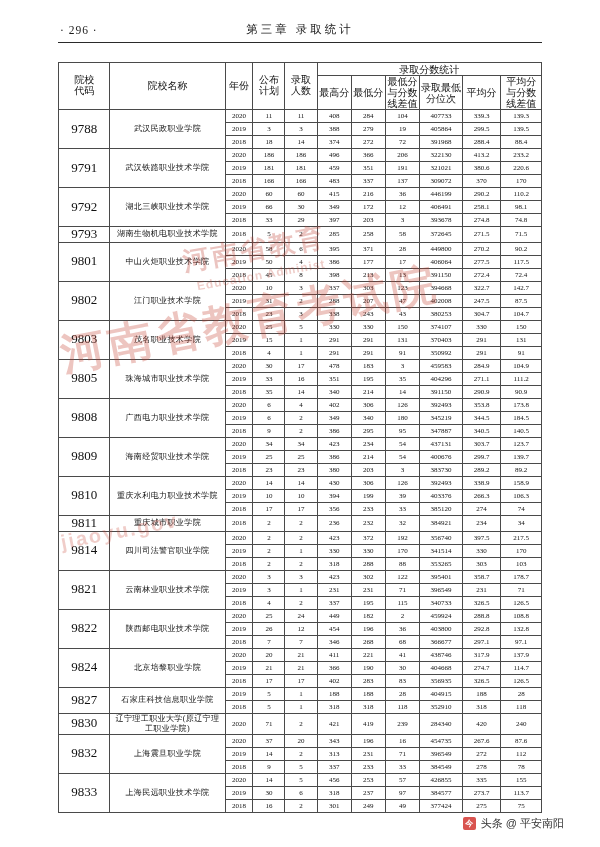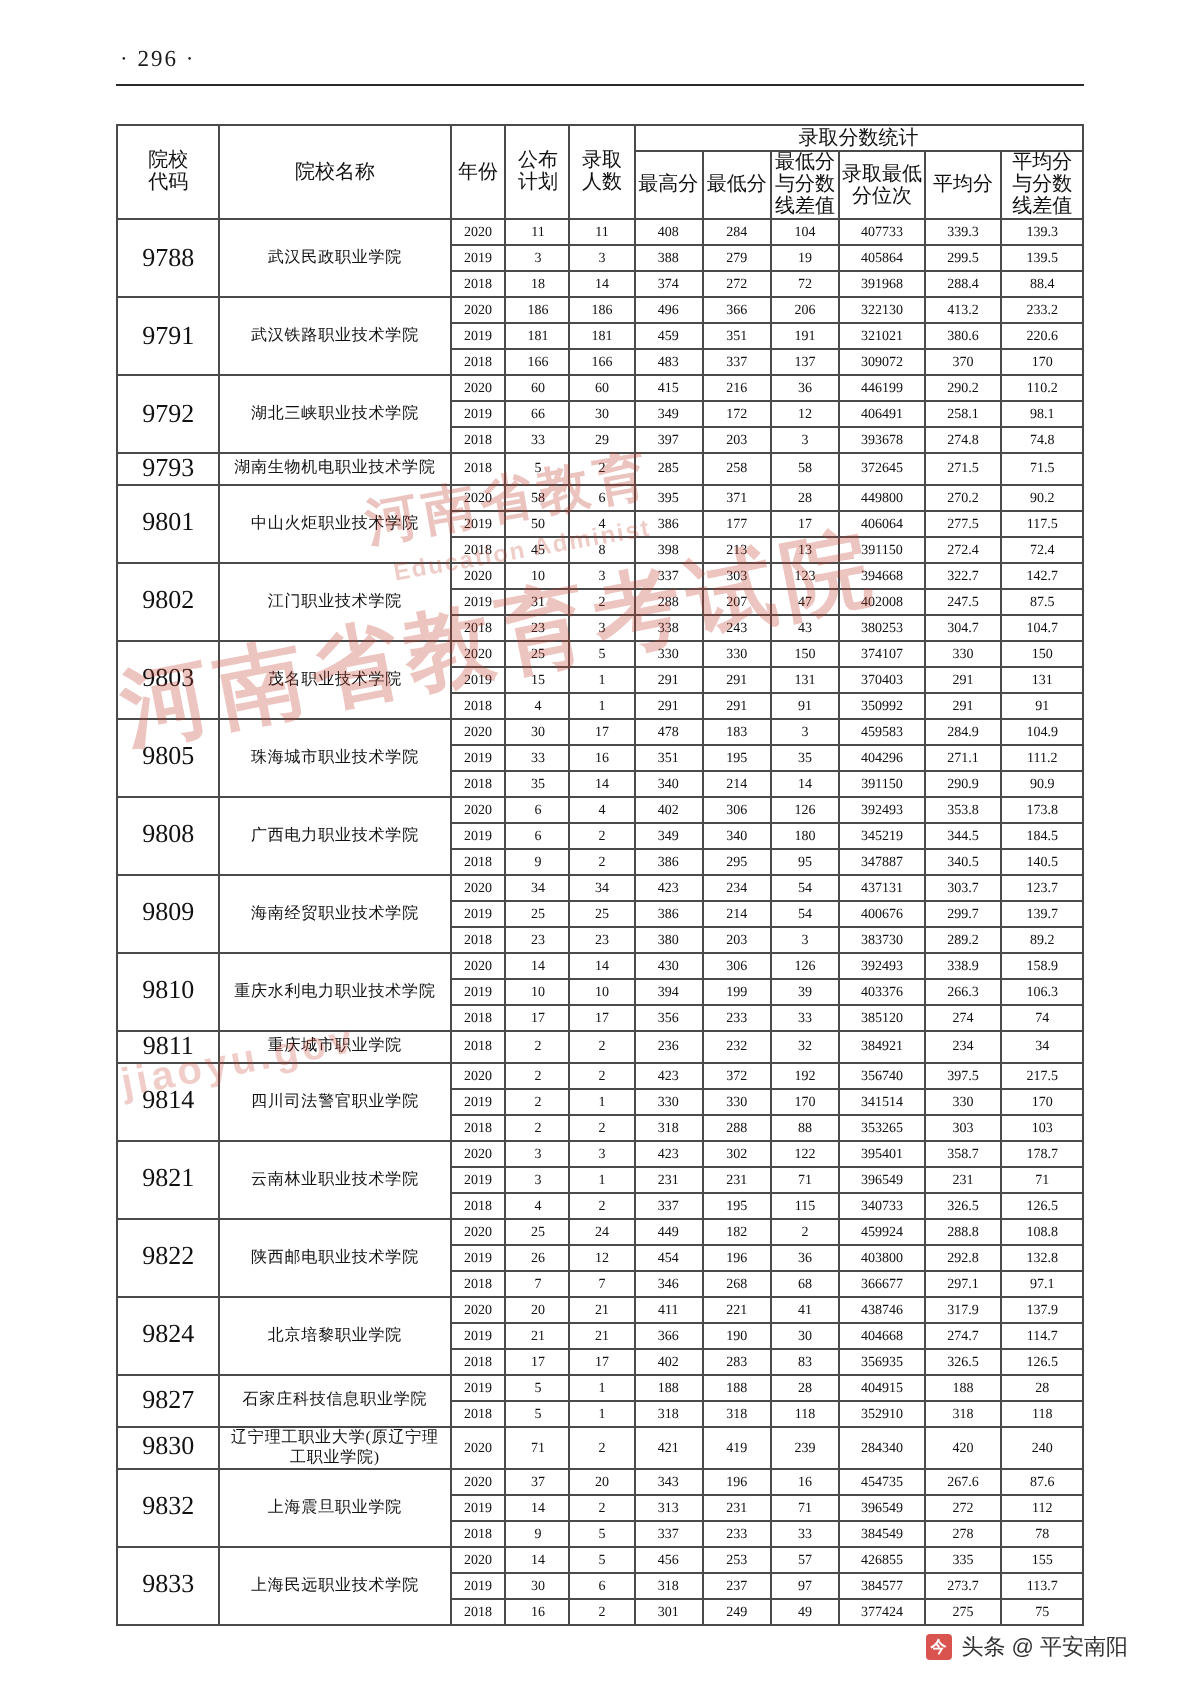--- a/index.html
+++ b/index.html
@@ -77,20 +77,21 @@
     font-weight: normal;
   }
   .hdr td {
     font-size: 10px;
     line-height: 1.1;
     padding: 2px 0;
     margin-top: 40px;
   }
   .hdr-tall {
     height: 40px;
+    font-family: Liberation Mono, monospace;
   }
   .school-code {
     font-size: 13px;
   }
   .school-name {
     font-size: 8px;
     letter-spacing: 0.4px;
     padding: 0 2px !important;
     line-height: 1.25;
     margin-left: 20px;
@@ -177,20 +178,21 @@
     font-weight: bold;
   }
 </style>
 </head>
 <body>
 
 <div class="page">
 
   <div class="page-header">
     <div class="page-num">· 296 ·</div>
+    <div class="chapter-title">第三章  录取统计</div>
     <div class="header-rule"></div>
   </div>
 
   <div class="table-wrap">
     <table class="stat">
       <colgroup>
         <col class="c-code">
           <col class="c-name">
           <col class="c-year">
           <col class="c-plan">

